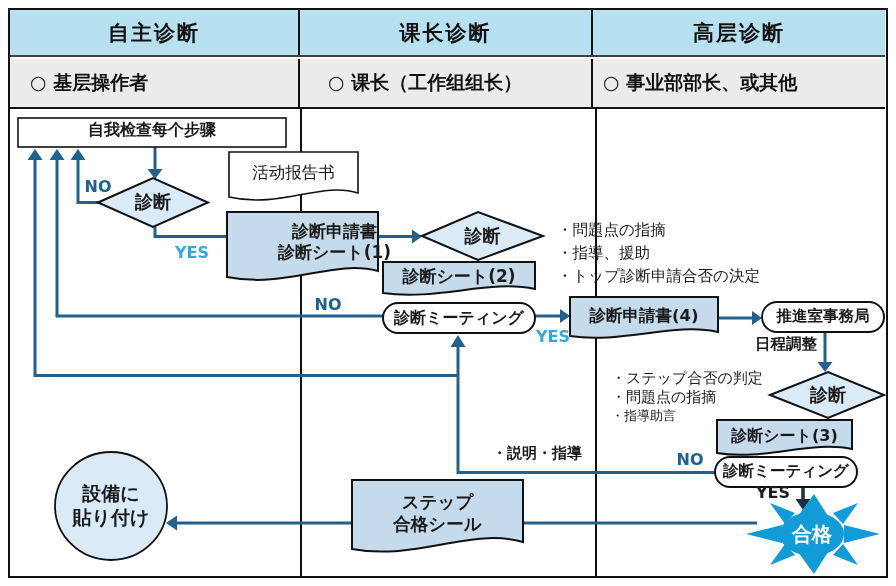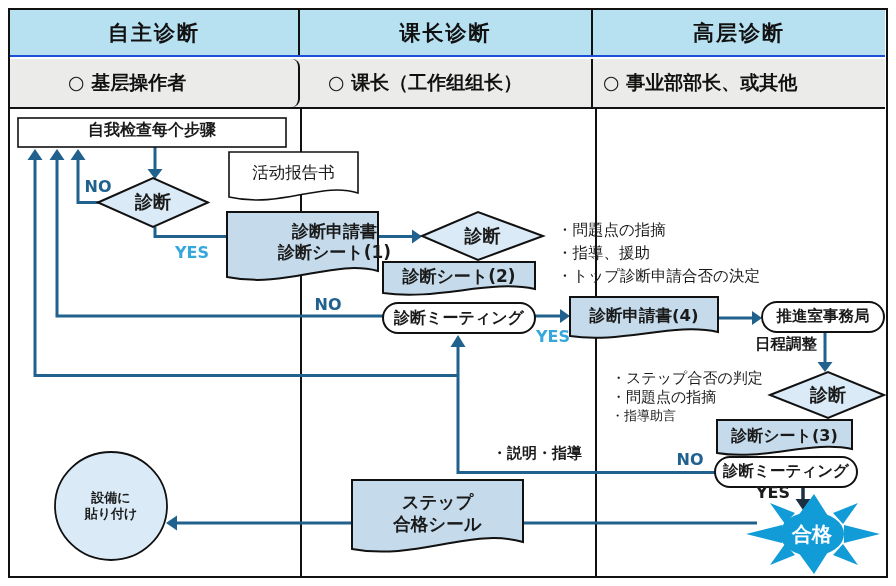--- a/index.html
+++ b/index.html
@@ -1,21 +1,21 @@
 <!DOCTYPE html>
 <html><head>
 <meta charset="utf-8">
 <style>
   html,body{margin:0;padding:0;background:#fff;}
   #stage{position:relative;width:896px;height:586px;background:#fff;overflow:hidden;
          font-family:"DejaVu Sans","Liberation Sans",sans-serif;}
   .abs{position:absolute;box-sizing:border-box;}
   .frame{left:8px;top:8px;width:880px;height:570px;border:2.5px solid #111;z-index:0;}
   .hrow{display:flex;z-index:1;}
-  .row1{left:10px;top:10px;width:875px;height:47px;background:#b7e0f1;border-bottom:2px solid #1d4ed8;}
+  .row1{left:10px;top:10px;width:875px;height:47px;background:#b7e0f1;border-bottom:2px solid #404040;}
   .row2{left:10px;top:59px;width:875px;height:50px;background:#ebebea;border-bottom:2px solid #111;}
   .cell{display:flex;align-items:center;justify-content:center;box-sizing:border-box;
         color:#111;font-weight:700;}
   .c1{width:290px;border-right:2px solid #111;}
   .c2{width:293px;border-right:2px solid #111;}
   .c3{flex:1;}
   .row1 .cell{font-size:21px;letter-spacing:2px;}
   .row2 .cell{font-size:19px;justify-content:flex-start;}
   .divider{width:2px;background:#111;z-index:1;}
   #layer{position:absolute;left:0;top:0;width:896px;height:586px;z-index:2;}
@@ -44,21 +44,21 @@
 
   <div class="abs frame"></div>
 
   <div class="abs hrow row1">
     <div class="cell c1">自主诊断</div>
     <div class="cell c2">课长诊断</div>
     <div class="cell c3">高层诊断</div>
   </div>
 
   <div class="abs hrow row2">
-    <div class="cell c1" style="padding-left:58px;border-radius:8px;">○ 基层操作者</div>
+    <div class="cell c1" style="padding-left:20px;">○ 基层操作者</div>
     <div class="cell c2" style="padding-left:28px;">○ 课长（工作组组长）</div>
     <div class="cell c3" style="padding-left:10px;">○ 事业部部长、或其他</div>
   </div>
 
   <div class="abs divider" style="left:300px;top:109px;height:467px;"></div>
   <div class="abs divider" style="left:595px;top:109px;height:467px;"></div>
 
   <svg id="layer" viewBox="0 0 896 586" xmlns="http://www.w3.org/2000/svg">
 
     <g>
@@ -143,21 +143,21 @@
   <div class="txt node" style="left:772px;top:372px;width:112px;height:46px;font-size:18px;">診断</div>
   <div class="txt node" style="left:717px;top:420px;width:135px;height:32px;font-size:16px;">診断シート(3)</div>
   <div class="txt node" style="left:715px;top:457px;width:142px;height:30px;font-size:15.5px;">診断ミーティング</div>
   <div class="txt node" style="left:780px;top:512px;width:64px;height:44px;font-size:20px;font-weight:700;color:#fff;">合格</div>
 
   <div class="txt node col" style="left:352px;top:486px;width:171px;height:56px;font-size:17.5px;">
     <div>ステップ</div>
     <div>合格シール</div>
   </div>
 
-  <div class="txt node col" style="left:55px;top:480px;width:112px;height:52px;font-size:13px;justify-content:center;">
+  <div class="txt node col" style="left:55px;top:480px;width:112px;height:52px;font-size:19px;justify-content:center;">
     <div>設備に</div>
     <div>貼り付け</div>
   </div>
 
   <div class="txt lbl no" style="left:80px;top:177px;width:36px;height:19px;">NO</div>
   <div class="txt lbl yes" style="left:170px;top:243px;width:44px;height:19px;">YES</div>
   <div class="txt lbl no" style="left:308px;top:295px;width:40px;height:19px;">NO</div>
   <div class="txt lbl yes" style="left:531px;top:327px;width:44px;height:19px;">YES</div>
   <div class="txt lbl no" style="left:670px;top:450px;width:40px;height:19px;">NO</div>
   <div class="txt lbl" style="left:751px;top:483px;width:44px;height:19px;color:#1c1c1c;">YES</div>

